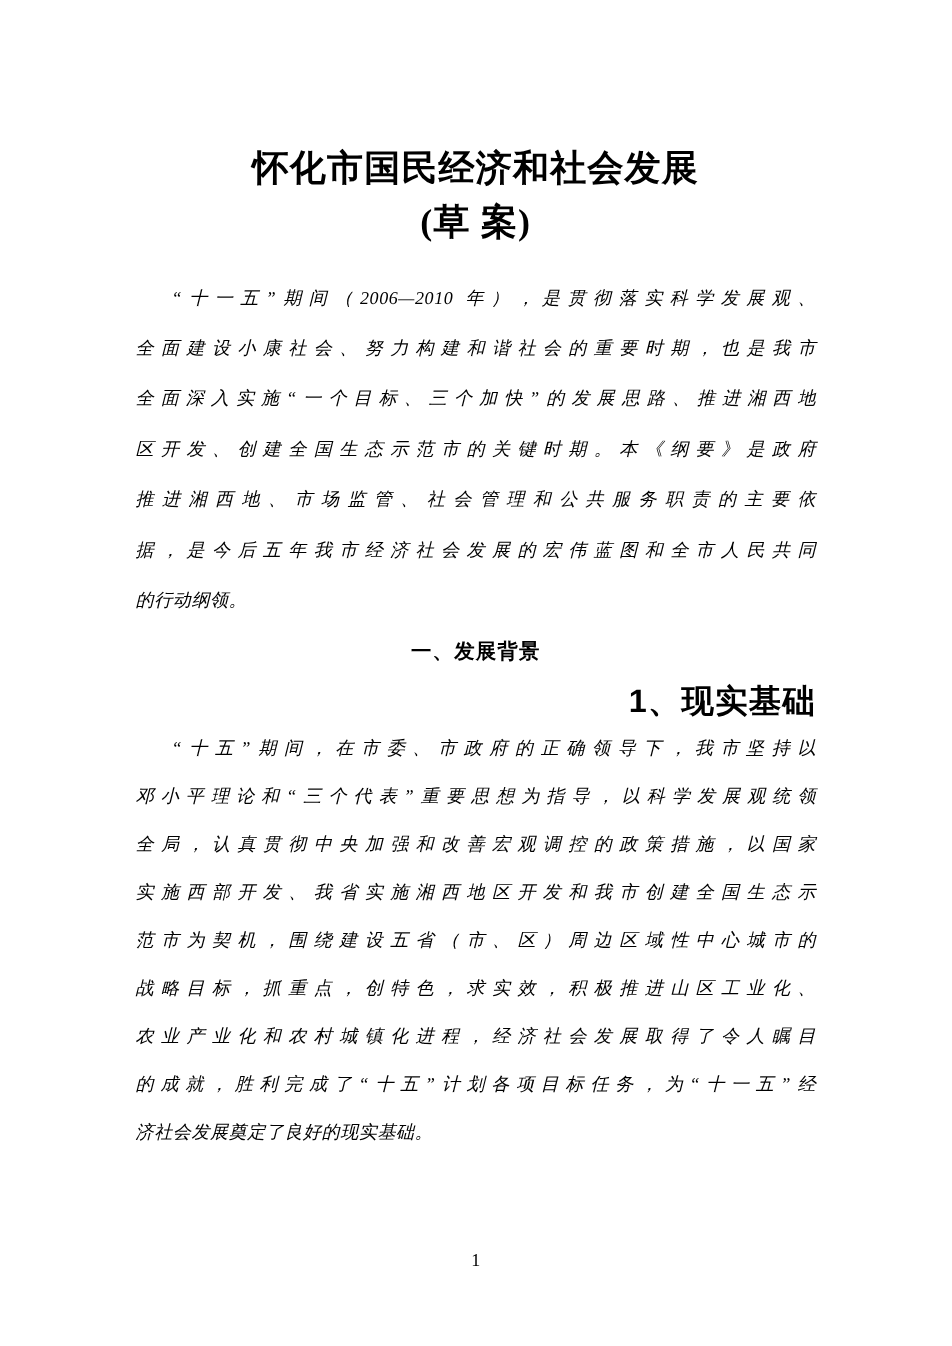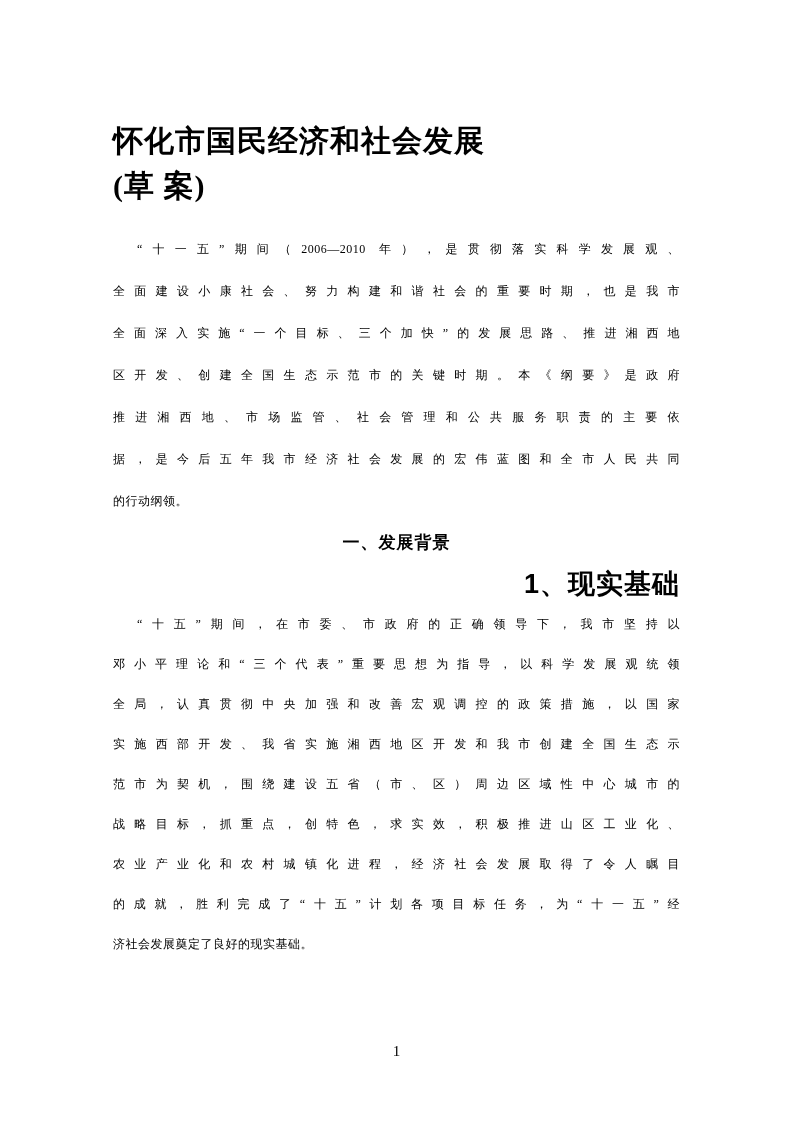--- a/index.html
+++ b/index.html
@@ -23,25 +23,27 @@
     width: 567px;
   }
   
   .doc-title {
     margin-top: 118px;
     font-weight: bold;
     font-size: 30px;
   }
   .title-line {
     line-height: 45px;
+    text-align: center;
     letter-spacing: 1px;
   }
   
   .para {
-    font-size: 12px;
+    font-size: 15px;
+    font-style: italic;
   }
   .para .line {
     text-align: justify;
     text-align-last: justify;
     letter-spacing: 0.5px;
   }
   .para .line.last {
     text-align-last: left;
   }
   .para .line.indent {

